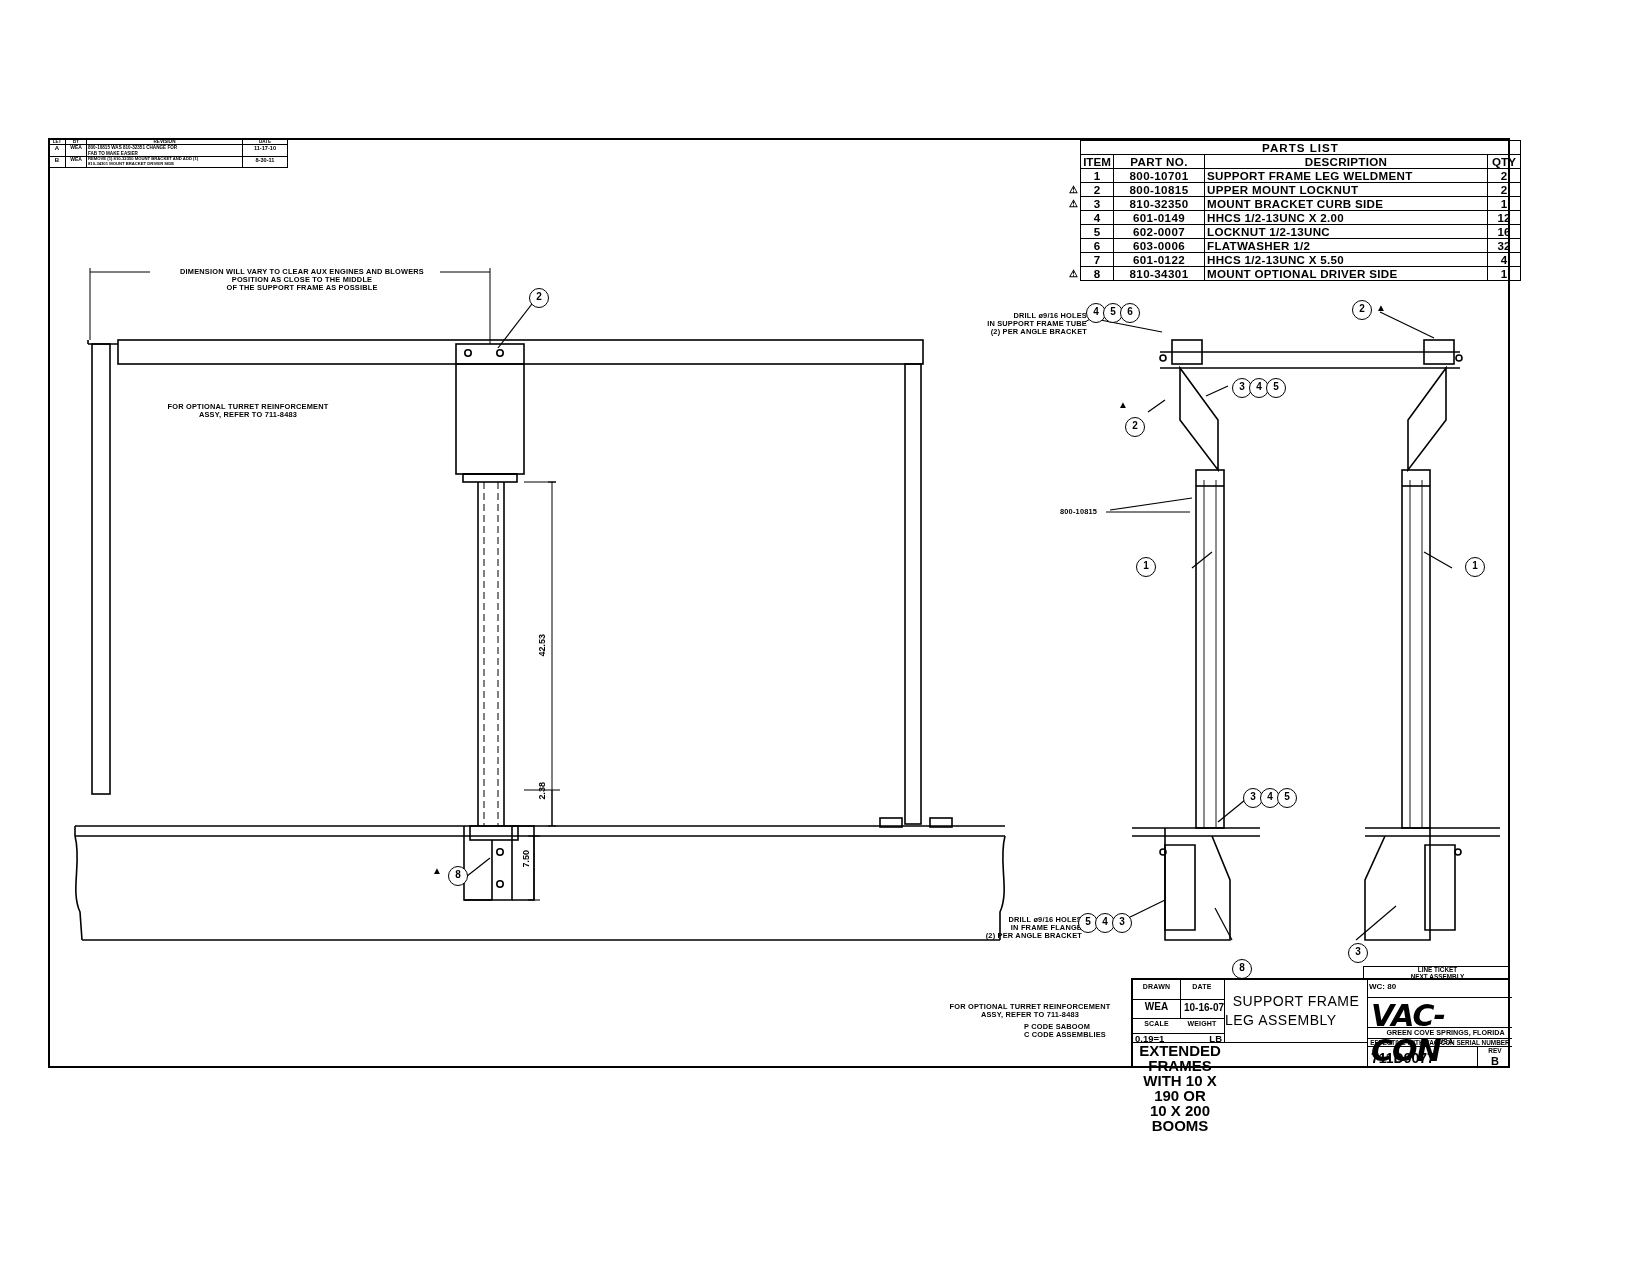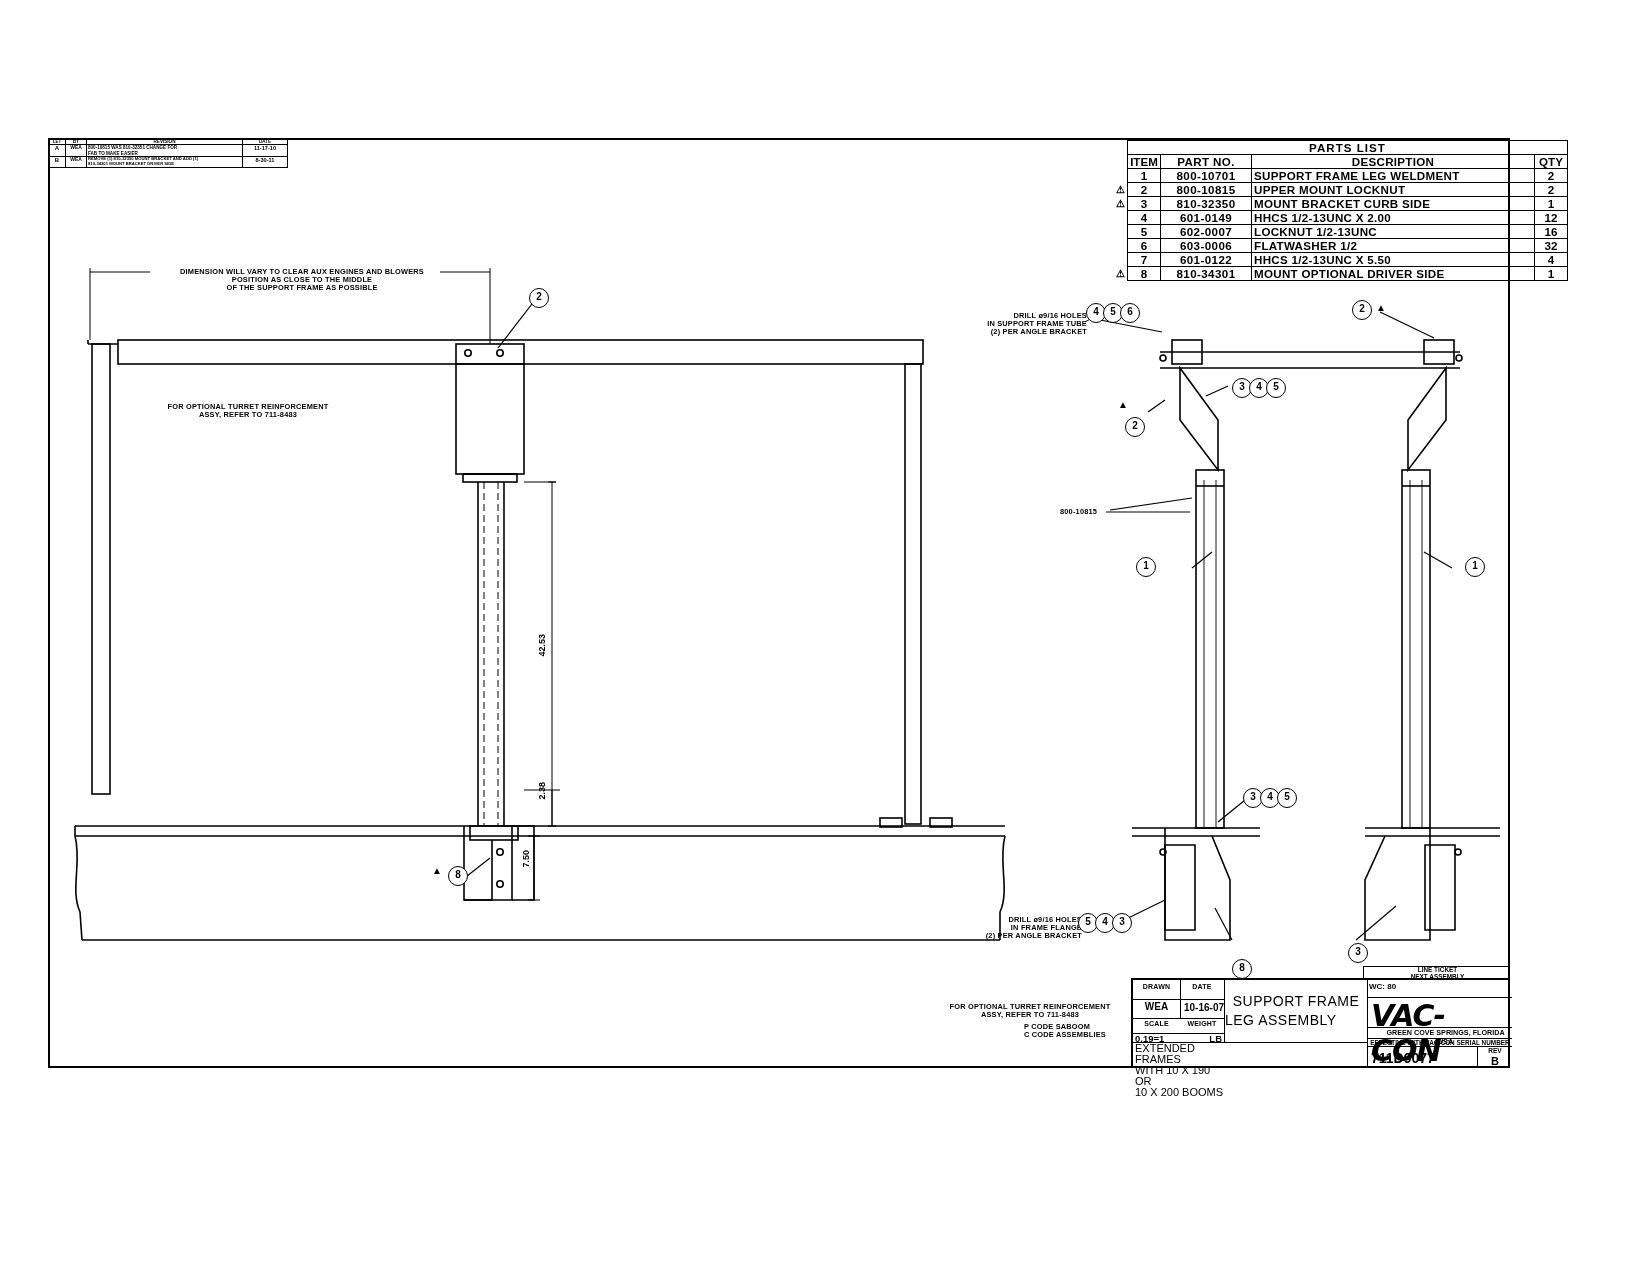--- a/index.html
+++ b/index.html
@@ -23,21 +23,21 @@
   #revblk table{border-collapse:collapse;width:240px;font-size:4.6px;
                 font-family:"Liberation Sans",sans-serif;}
   #revblk td,#revblk th{border:1px solid #000;padding:0 1px;
                         font-weight:bold;vertical-align:top;line-height:1.15;}
   #revblk th{font-size:4.6px;text-align:center;}
   .rv-let{width:14px;text-align:center;font-size:6px;}
   .rv-by{width:18px;text-align:center;font-size:5px;}
   .rv-dt{width:42px;text-align:center;font-size:5.6px;}
 
   
-  #parts{position:absolute;left:1115px;top:140px;padding-left:12px;}
+  #parts{position:absolute;left:1068px;top:140px;padding-left:12px;}
   #parts table{border-collapse:collapse;font-size:11.6px;font-weight:bold;}
   #parts td,#parts th{border:1px solid #000;padding:0 2px;height:13px;
                       line-height:13px;white-space:nowrap;}
   .pl-title{text-align:center;font-size:11.6px;letter-spacing:1px;}
   .c-item{width:28px;text-align:center;margin-left:16px;}
   .c-part{width:86px;text-align:center;letter-spacing:.4px;}
   .c-desc{width:278px;text-align:left;letter-spacing:.3px;}
   .c-qty{width:28px;text-align:center;}
   .hd{text-align:center;}
   .tri{position:absolute;left:-13px;width:11px;text-align:center;font-size:10px;}
@@ -387,21 +387,21 @@
 
   <div class="cell tb-lab" style="left:47px;top:3px;width:44px;">DATE</div>
   <div class="cell tb-val" style="left:47px;top:22px;width:44px;text-align:right;font-size:10px;">10-16-07</div>
 
   <div class="cell tb-lab" style="left:0;top:40px;width:47px;">SCALE</div>
   <div class="cell tb-val" style="left:2px;top:53px;width:45px;text-align:left;font-size:9.5px;">0.19=1</div>
 
   <div class="cell tb-lab" style="left:47px;top:40px;width:44px;">WEIGHT</div>
   <div class="cell tb-val" style="left:47px;top:53px;width:42px;text-align:right;font-size:9.5px;">LB</div>
 
-  <div class="cell" style="left: 2px; top: 63px; width: 90px; font-size: 11px; font-weight: normal; line-height: 1; white-space: pre-line;">EXTENDED FRAMES
+  <div class="cell" style="left: 2px; top: 63px; width: 90px; font-size: 15px; font-weight: bold; line-height: 1; white-space: pre-line; text-align: center;">EXTENDED FRAMES
 WITH 10 X 190 OR
 10 X 200 BOOMS</div>
 
   <div class="cell" style="left:92px;top:13px;width:142px;text-align:center;font-size:14px;letter-spacing:.5px;">SUPPORT FRAME</div>
   <div class="cell" style="left:92px;top:32px;width:142px;text-align:left;font-size:14px;letter-spacing:.5px;">LEG ASSEMBLY</div>
 
   <div class="cell" style="left:236px;top:2px;font-size:8px;font-weight:bold;">WC: 80</div>
 
   <div class="cell logo" style="left:238px;top:18px;">VAC-CON</div>
   <div class="cell" style="left:236px;top:48px;width:142px;text-align:center;font-size:7.2px;font-weight:bold;padding-left:11px;">GREEN COVE SPRINGS, FLORIDA USA</div>

